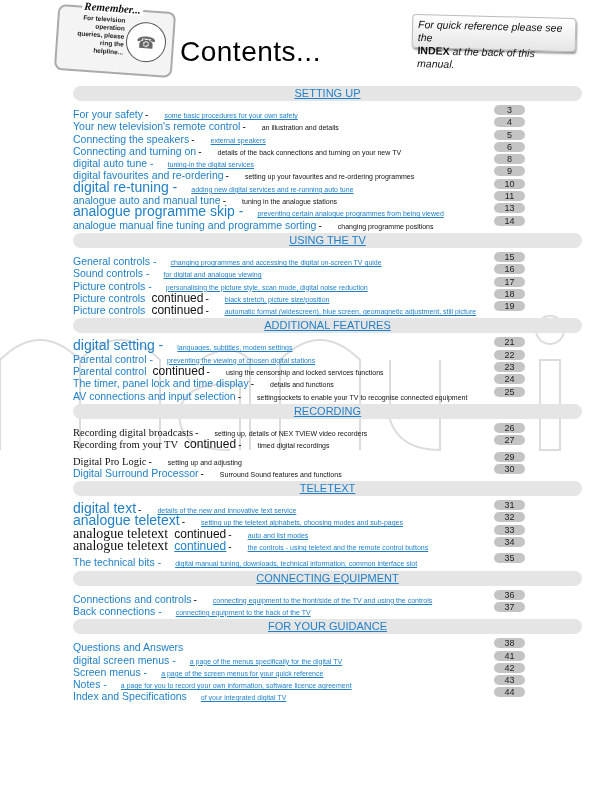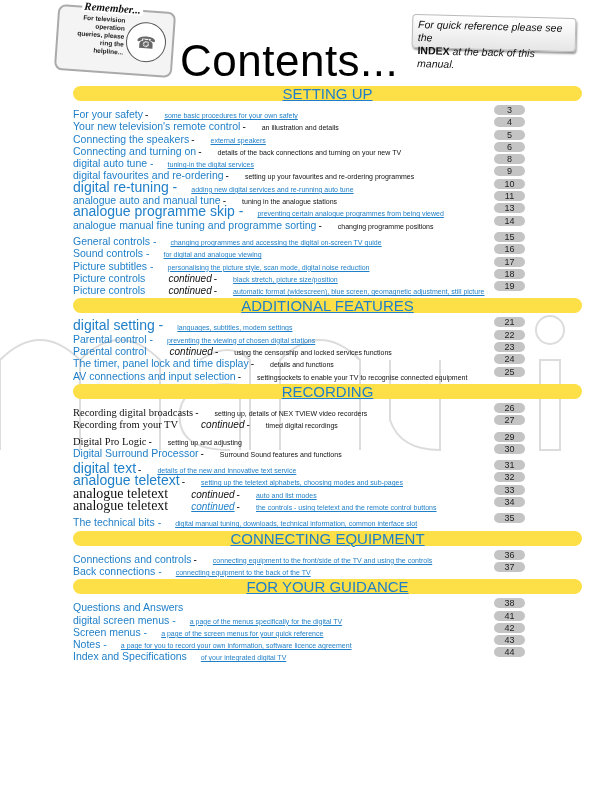--- a/index.html
+++ b/index.html
@@ -23,43 +23,43 @@
   .reminder .body {
     position: absolute; left: 8px; top: 6px; width: 58px; text-align: right;
     font-size: 6.5px; font-weight: bold; line-height: 8px; color: #222;
   }
   .reminder .seal {
     position: absolute; right: 6px; top: 10px; width: 38px; height: 38px;
     border: 1.5px solid #555; border-radius: 50%; background: #fff;
     display: flex; align-items: center; justify-content: center; font-size: 16px; color: #666;
   }
   .page-title {
-    position: absolute; left: 180px; top: 36px; font-size: 44px; color: #000;
+    position: absolute; left: 180px; top: 36px; font-size: 28px; color: #000;
     letter-spacing: 0.5px; z-index: 2;
   }
   .quickref {
     position: absolute; left: 412px; top: 16px; width: 164px; height: 34px;
     background: linear-gradient(#ffffff, #e6e6e6); border: 1px solid #bbb; border-radius: 4px;
     box-shadow: 1px 2px 2px #999; transform: rotate(1.5deg);
     font-style: italic; font-size: 10.5px; line-height: 13px; padding: 3px 5px; box-sizing: border-box; color: #111;
     z-index: 2;
   }
   .quickref b { font-style: normal; font-weight: bold; }
   .toc { position: absolute; left: 73px; top: 84px; width: 527px; z-index: 1; }
   .section-bar {
-    height: 15px; width: 509px; background: #fde047; border-radius: 8px;
-    text-align: center; font-size: 15px; line-height: 15px; color: #1f7fc8;
+    height: 15px; width: 509px; background: #e5e5e5; border-radius: 8px;
+    text-align: center; font-size: 11px; line-height: 15px; color: #1f7fc8;
     text-decoration: underline; margin: 2px 0 3px 0;
   }
   .entry { position: relative; height: 12.3px; white-space: nowrap; }
   .entry .t { font-size: 10.5px; line-height: 12px; color: #1f7fc8; }
   .entry .t.big { font-size: 14px; }
   .entry .t.black { color: #111; text-decoration: none; font-family: Liberation Serif, serif; }
   .entry .dash { font-size: 10px; color: #111; margin: 0 2px; }
-  .entry .cont { font-style: italic; font-size: 10px; color: #111; margin-left: 23px; }
+  .entry .cont { font-size: 12px; color: #111; margin-left: 6px; }
   .entry .cont.link { color: #1f7fc8; text-decoration: underline; }
   .entry .d { font-size: 7px; color: #1f7fc8; text-decoration: underline; margin-left: 14px; }
   .entry .d.plain { color: #111; text-decoration: none; }
   .entry .pg {
     position: absolute; left: 421px; top: 1px; width: 31px; height: 10px; background: #c4c4c4;
     border-radius: 5px; font-size: 9px; line-height: 10px; text-align: center; color: #222;
   }
   .gap { height: 4px; }
 </style>
 </head>
@@ -101,40 +101,42 @@
     <div class="entry"><span class="t">Your new television's remote control</span><span class="dash">-</span><span class="d plain">an illustration and details</span><span class="pg">4</span></div>
     <div class="entry"><span class="t">Connecting the speakers</span><span class="dash">-</span><span class="d">external speakers</span><span class="pg">5</span></div>
     <div class="entry"><span class="t">Connecting and turning on</span><span class="dash">-</span><span class="d plain">details of the back connections and turning on your new TV</span><span class="pg">6</span></div>
     <div class="entry"><span class="t">digital auto tune -</span><span class="d">tuning-in the digital services</span><span class="pg">8</span></div>
     <div class="entry"><span class="t">digital favourites and re-ordering</span><span class="dash">-</span><span class="d plain">setting up your favourites and re-ordering programmes</span><span class="pg">9</span></div>
     <div class="entry"><span class="t big">digital re-tuning -</span><span class="d">adding new digital services and re-running auto tune</span><span class="pg">10</span></div>
     <div class="entry"><span class="t">analogue auto and manual tune</span><span class="dash">-</span><span class="d plain">tuning in the analogue stations</span><span class="pg">11</span></div>
     <div class="entry"><span class="t big">analogue programme skip -</span><span class="d">preventing certain analogue programmes from being viewed</span><span class="pg">13</span></div>
     <div class="entry"><span class="t">analogue manual fine tuning and programme sorting</span><span class="dash">-</span><span class="d plain">changing programme positions</span><span class="pg">14</span></div>
     <div class="gap"></div>
+    <div class="section-bar">USING THE TV</div>
     <div class="entry"><span class="t">General controls -</span><span class="d">changing programmes and accessing the digital on-screen TV guide</span><span class="pg">15</span></div>
     <div class="entry"><span class="t">Sound controls -</span><span class="d">for digital and analogue viewing</span><span class="pg">16</span></div>
-    <div class="entry"><span class="t">Picture subtitles -</span><span class="d">personalising the picture style, scan mode, digital noise reduction</span><span class="pg">17</span></div>
+    <div class="entry"><span class="t">Picture controls -</span><span class="d">personalising the picture style, scan mode, digital noise reduction</span><span class="pg">17</span></div>
     <div class="entry"><span class="t">Picture controls</span><span class="cont">continued</span><span class="dash">-</span><span class="d">black stretch, picture size/position</span><span class="pg">18</span></div>
     <div class="entry"><span class="t">Picture controls</span><span class="cont">continued</span><span class="dash">-</span><span class="d">automatic format (widescreen), blue screen, geomagnetic adjustment, still picture</span><span class="pg">19</span></div>
     <div class="gap"></div>
     <div class="section-bar">ADDITIONAL FEATURES</div>
     <div class="entry"><span class="t big">digital setting -</span><span class="d">languages, subtitles, modem settings</span><span class="pg">21</span></div>
     <div class="entry"><span class="t">Parental control -</span><span class="d">preventing the viewing of chosen digital stations</span><span class="pg">22</span></div>
     <div class="entry"><span class="t">Parental control</span><span class="cont">continued</span><span class="dash">-</span><span class="d plain">using the censorship and locked services functions</span><span class="pg">23</span></div>
     <div class="entry"><span class="t">The timer, panel lock and time display</span><span class="dash">-</span><span class="d plain">details and functions</span><span class="pg">24</span></div>
     <div class="entry"><span class="t">AV connections and input selection</span><span class="dash">-</span><span class="d plain">settingsockets to enable your TV to recognise connected equipment</span><span class="pg">25</span></div>
     <div class="gap"></div>
     <div class="section-bar">RECORDING</div>
     <div class="entry"><span class="t black">Recording digital broadcasts</span><span class="dash">-</span><span class="d plain">setting up, details of NEX  TVIEW video recorders</span><span class="pg">26</span></div>
     <div class="entry"><span class="t black">Recording from your TV</span><span class="cont">continued</span><span class="dash">-</span><span class="d plain">timed digital recordings</span><span class="pg">27</span></div>
     <div class="gap"></div>
     <div class="entry"><span class="t black">Digital Pro Logic</span><span class="dash">-</span><span class="d plain">setting up and adjusting</span><span class="pg">29</span></div>
     <div class="entry"><span class="t">Digital Surround Processor</span><span class="dash">-</span><span class="d plain">Surround Sound features and functions</span><span class="pg">30</span></div>
     <div class="gap"></div>
+    <div class="section-bar">TELETEXT</div>
     <div class="entry"><span class="t big">digital text</span><span class="dash">-</span><span class="d">details of the new and innovative text service</span><span class="pg">31</span></div>
     <div class="entry"><span class="t big">analogue teletext</span><span class="dash">-</span><span class="d">setting up the teletext alphabets, choosing modes and sub-pages</span><span class="pg">32</span></div>
     <div class="entry"><span class="t big black">analogue teletext</span><span class="cont">continued</span><span class="dash">-</span><span class="d">auto and list modes</span><span class="pg">33</span></div>
     <div class="entry"><span class="t big black">analogue teletext</span><span class="cont link">continued</span><span class="dash">-</span><span class="d">the controls - using teletext and the remote control buttons</span><span class="pg">34</span></div>
     <div class="gap"></div>
     <div class="entry"><span class="t">The technical bits -</span><span class="d">digital manual tuning, downloads, technical information, common interface slot</span><span class="pg">35</span></div>
     <div class="gap"></div>
     <div class="section-bar">CONNECTING EQUIPMENT</div>
     <div class="entry"><span class="t">Connections and controls</span><span class="dash">-</span><span class="d">connecting equipment to the front/side of the TV and using the controls</span><span class="pg">36</span></div>
     <div class="entry"><span class="t">Back connections -</span><span class="d">connecting equipment to the back of the TV</span><span class="pg">37</span></div>

